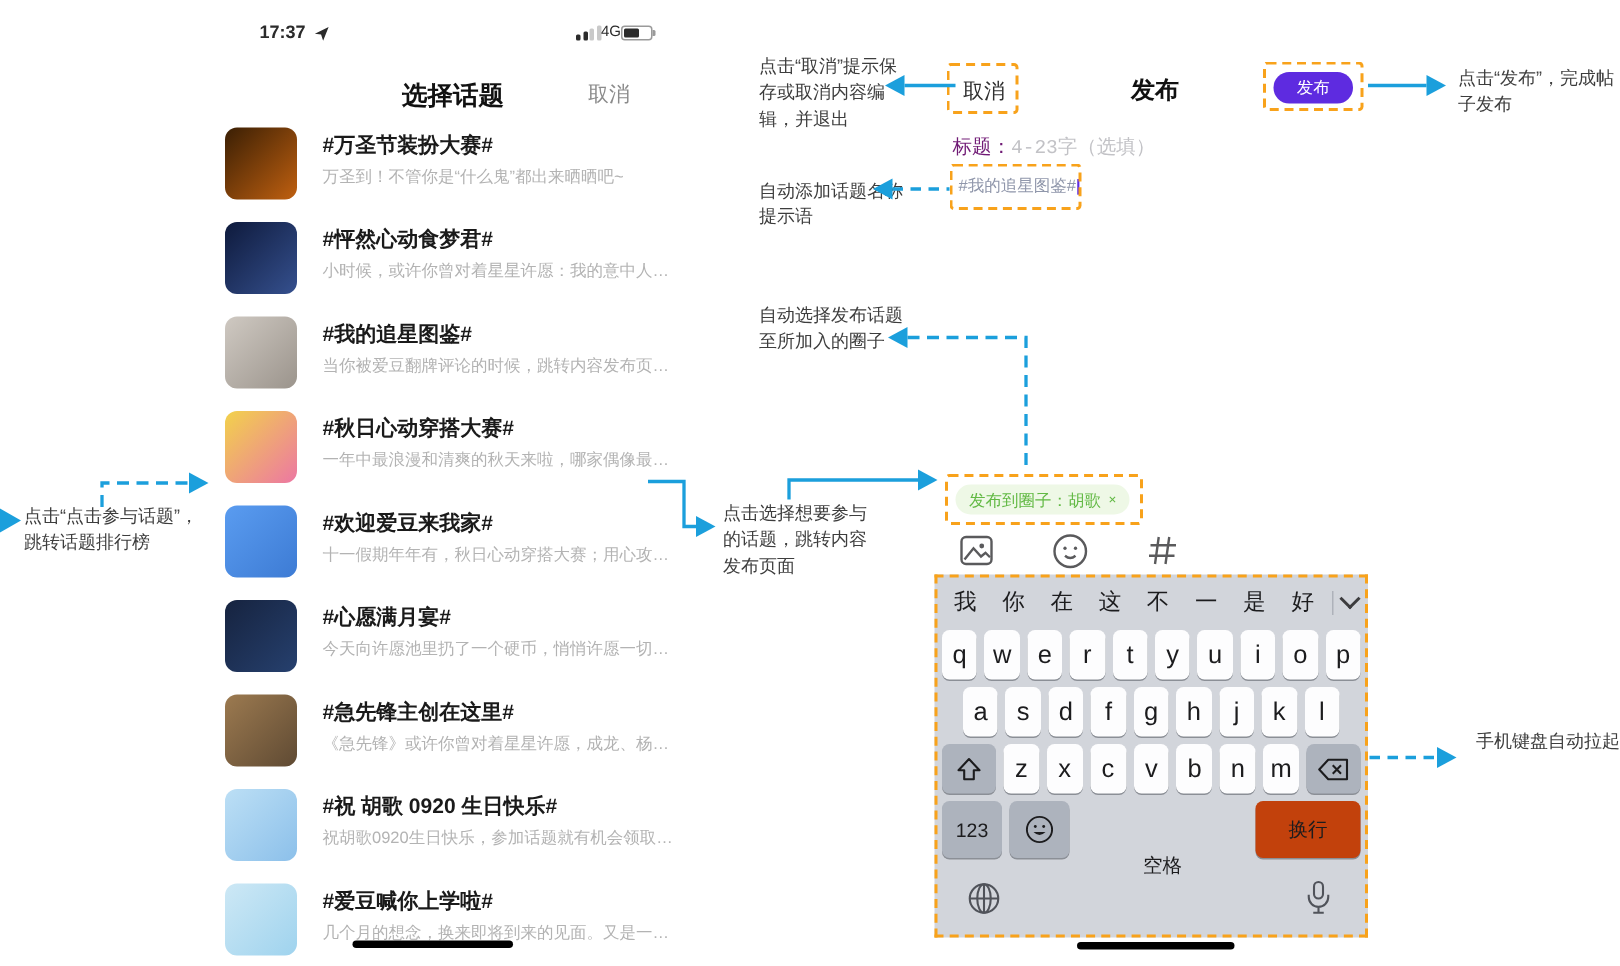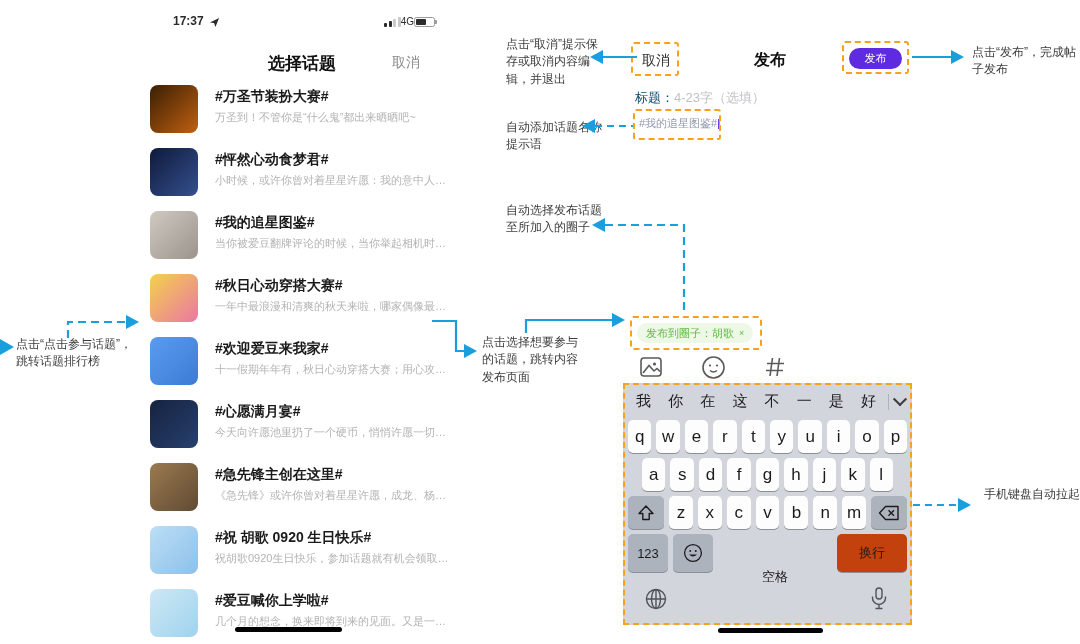--- a/index.html
+++ b/index.html
@@ -34,21 +34,21 @@
 
   
   #right-phone { left:628px; top:40px; width:284px; height:604px; }
   .rp-cancel { left:14px; top:12px; font-size:14px; color:#2f2f2f; cursor:pointer; }
   .rp-title { left:0; top:10px; width:100%; text-align:center; font-size:16px; font-weight:bold; color:#111; }
   .pub-btn { left:221px; top:8px; width:53px; height:21px; border-radius:11px;
     background:var(--purple); color:#fff; font-size:11px; display:flex; align-items:center;
     justify-content:center; cursor:pointer; }
   .hl { position:absolute; border:2px dashed var(--orange); border-radius:3px; pointer-events:none; }
   .title-row { left:7px; top:49px; font-size:13px; }
-  .title-label { color:#0c4a6e; } .title-ph { color:#c2c2c6; }
+  .title-label { color:#701a75; } .title-ph { color:#c2c2c6;font-family:Liberation Mono, monospace; }
   .content-input { left:11px; top:76px; font-size:11px; color:var(--inputgray); white-space:nowrap; }
   .cursor { color:var(--purple); font-weight:bold; }
   .circle-tag { left:9px; top:283px; height:20px; padding:0 9px; border-radius:10px;
     background:var(--taggreenbg); color:var(--taggreen); font-size:11px; display:inline-flex;
     align-items:center; gap:5px; cursor:pointer; }
   .tag-x { font-size:9px; cursor:pointer; }
   .toolbar { left:10px; top:314px; width:180px; height:26px; display:flex; gap:36px; align-items:center; }
   .tb-ic { width:26px; height:26px; display:flex; align-items:center; justify-content:center; cursor:pointer; }
 
   
@@ -118,21 +118,21 @@
       <div class="t-col">
         <div class="t-title">#怦然心动食梦君#</div>
         <div class="t-desc">小时候，或许你曾对着星星许愿：我的意中人…</div>
       </div>
     </div>
 
     <div class="topic-row">
       <div class="thumb" style="background: linear-gradient(135deg, rgb(207, 201, 194), rgb(155, 148, 140));"></div>
       <div class="t-col">
         <div class="t-title">#我的追星图鉴#</div>
-        <div class="t-desc">当你被爱豆翻牌评论的时候，当你举起相机时…</div>
+        <div class="t-desc">当你被爱豆翻牌评论的时候，跳转内容发布页面…</div>
       </div>
     </div>
 
     <div class="topic-row">
       <div class="thumb" style="background: linear-gradient(135deg, rgb(242, 210, 75), rgb(236, 119, 163));"></div>
       <div class="t-col">
         <div class="t-title">#秋日心动穿搭大赛#</div>
         <div class="t-desc">一年中最浪漫和清爽的秋天来啦，哪家偶像最…</div>
       </div>
     </div>

